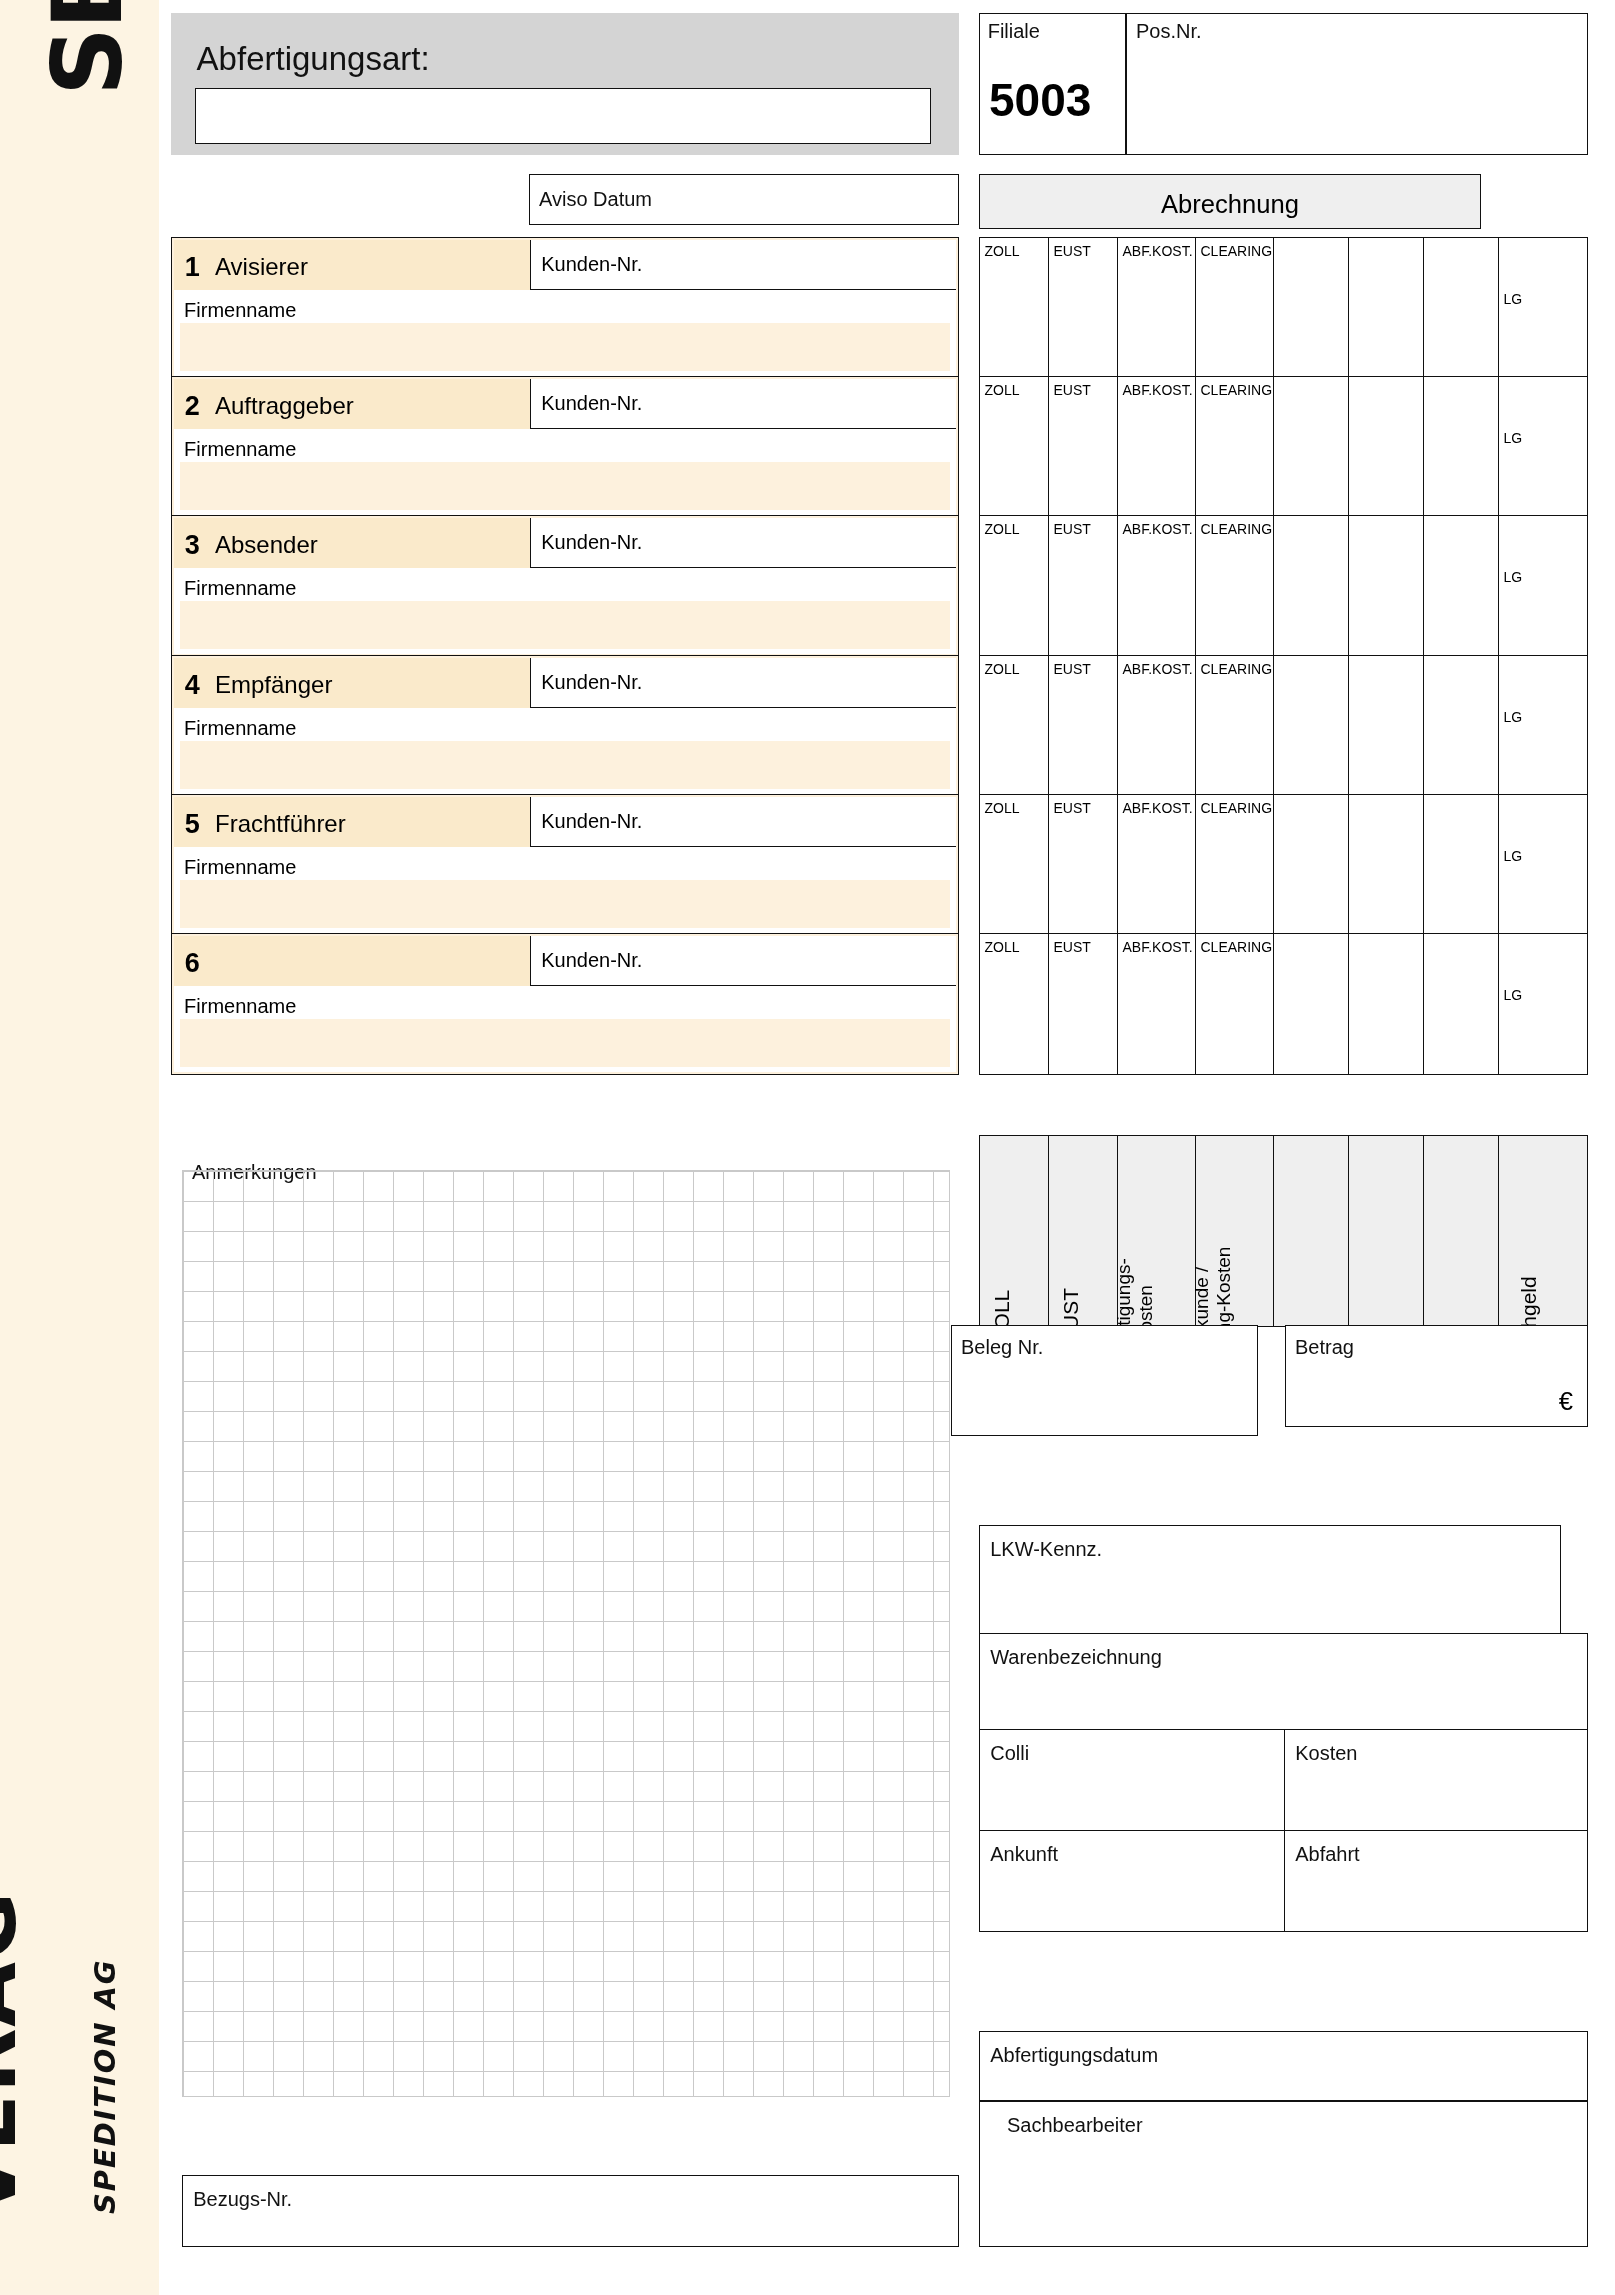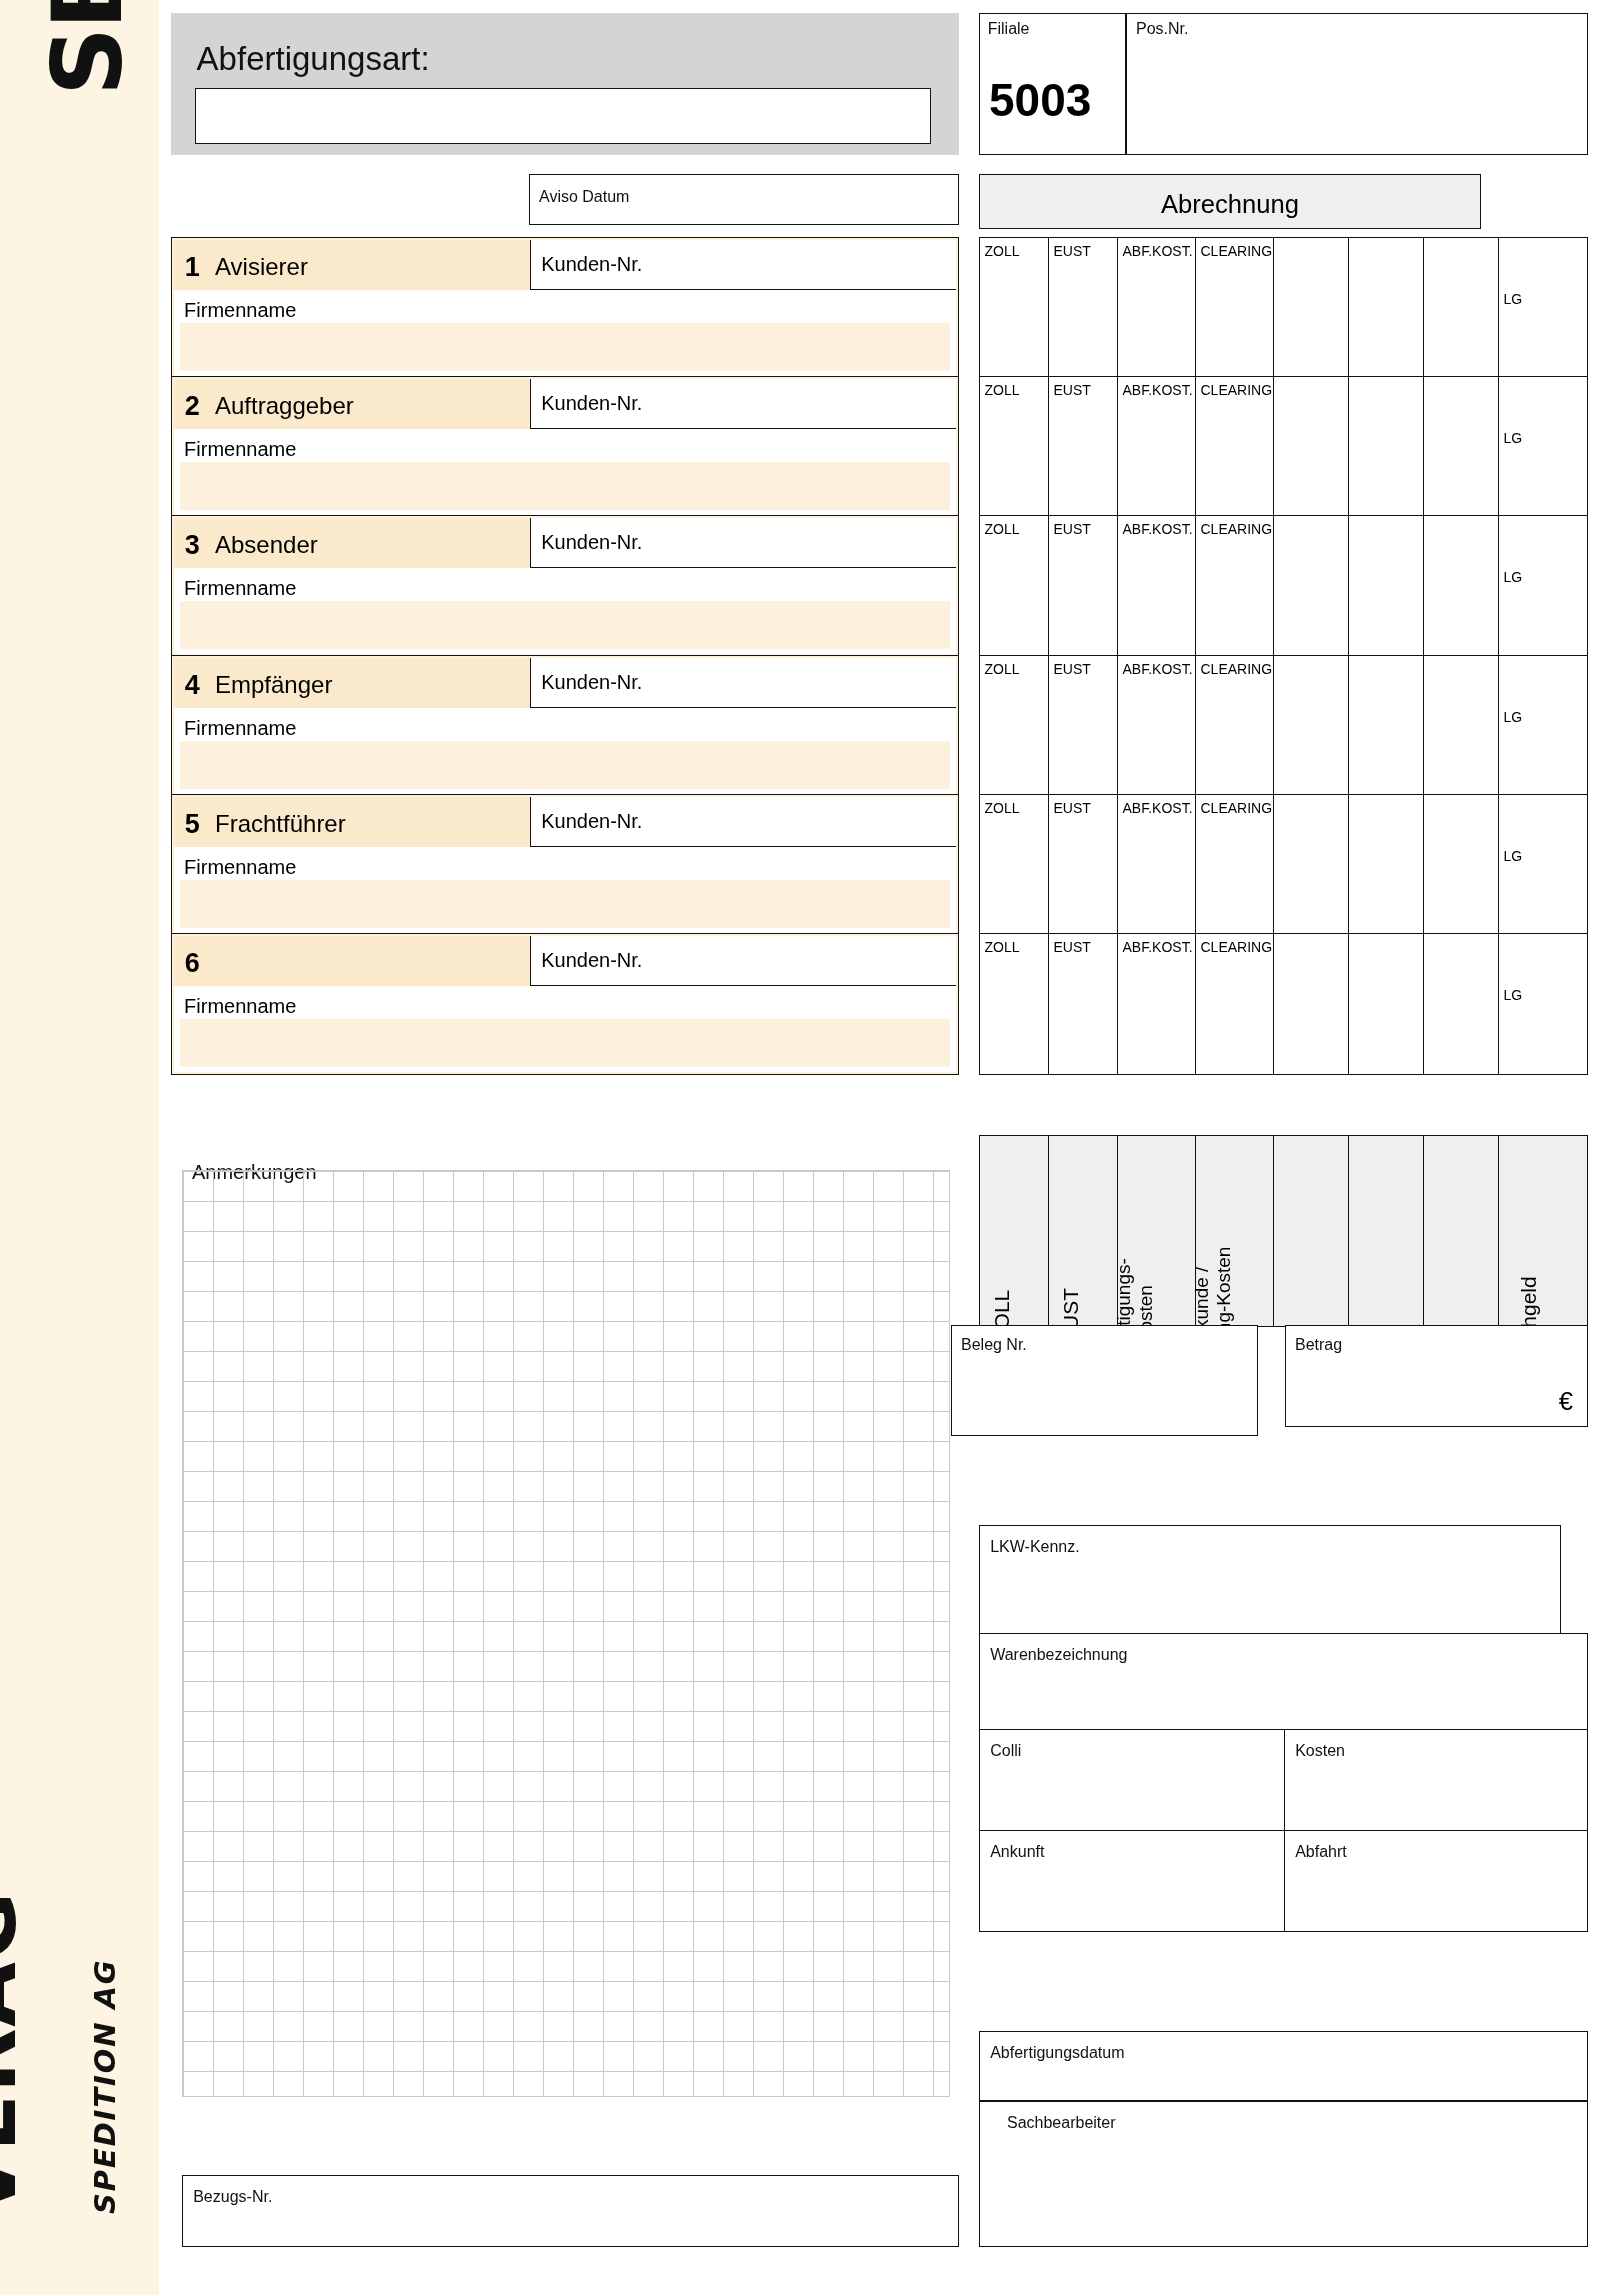--- a/index.html
+++ b/index.html
@@ -86,21 +86,21 @@
 
   
   .box {
     position: absolute;
     border: 1.9px solid #111;
     box-sizing: border-box;
     background: #fff;
   }
   .lbl {
     position: absolute;
-    font-size: 16px;
+    font-size: 20px;
     color: #111;
     white-space: nowrap;
   }
 
   
   #abfertigungsart-box {
     left: 171px; top: 12.8px; width: 788px; height: 142px;
     background: #d4d4d4;
     border: none;
   }

